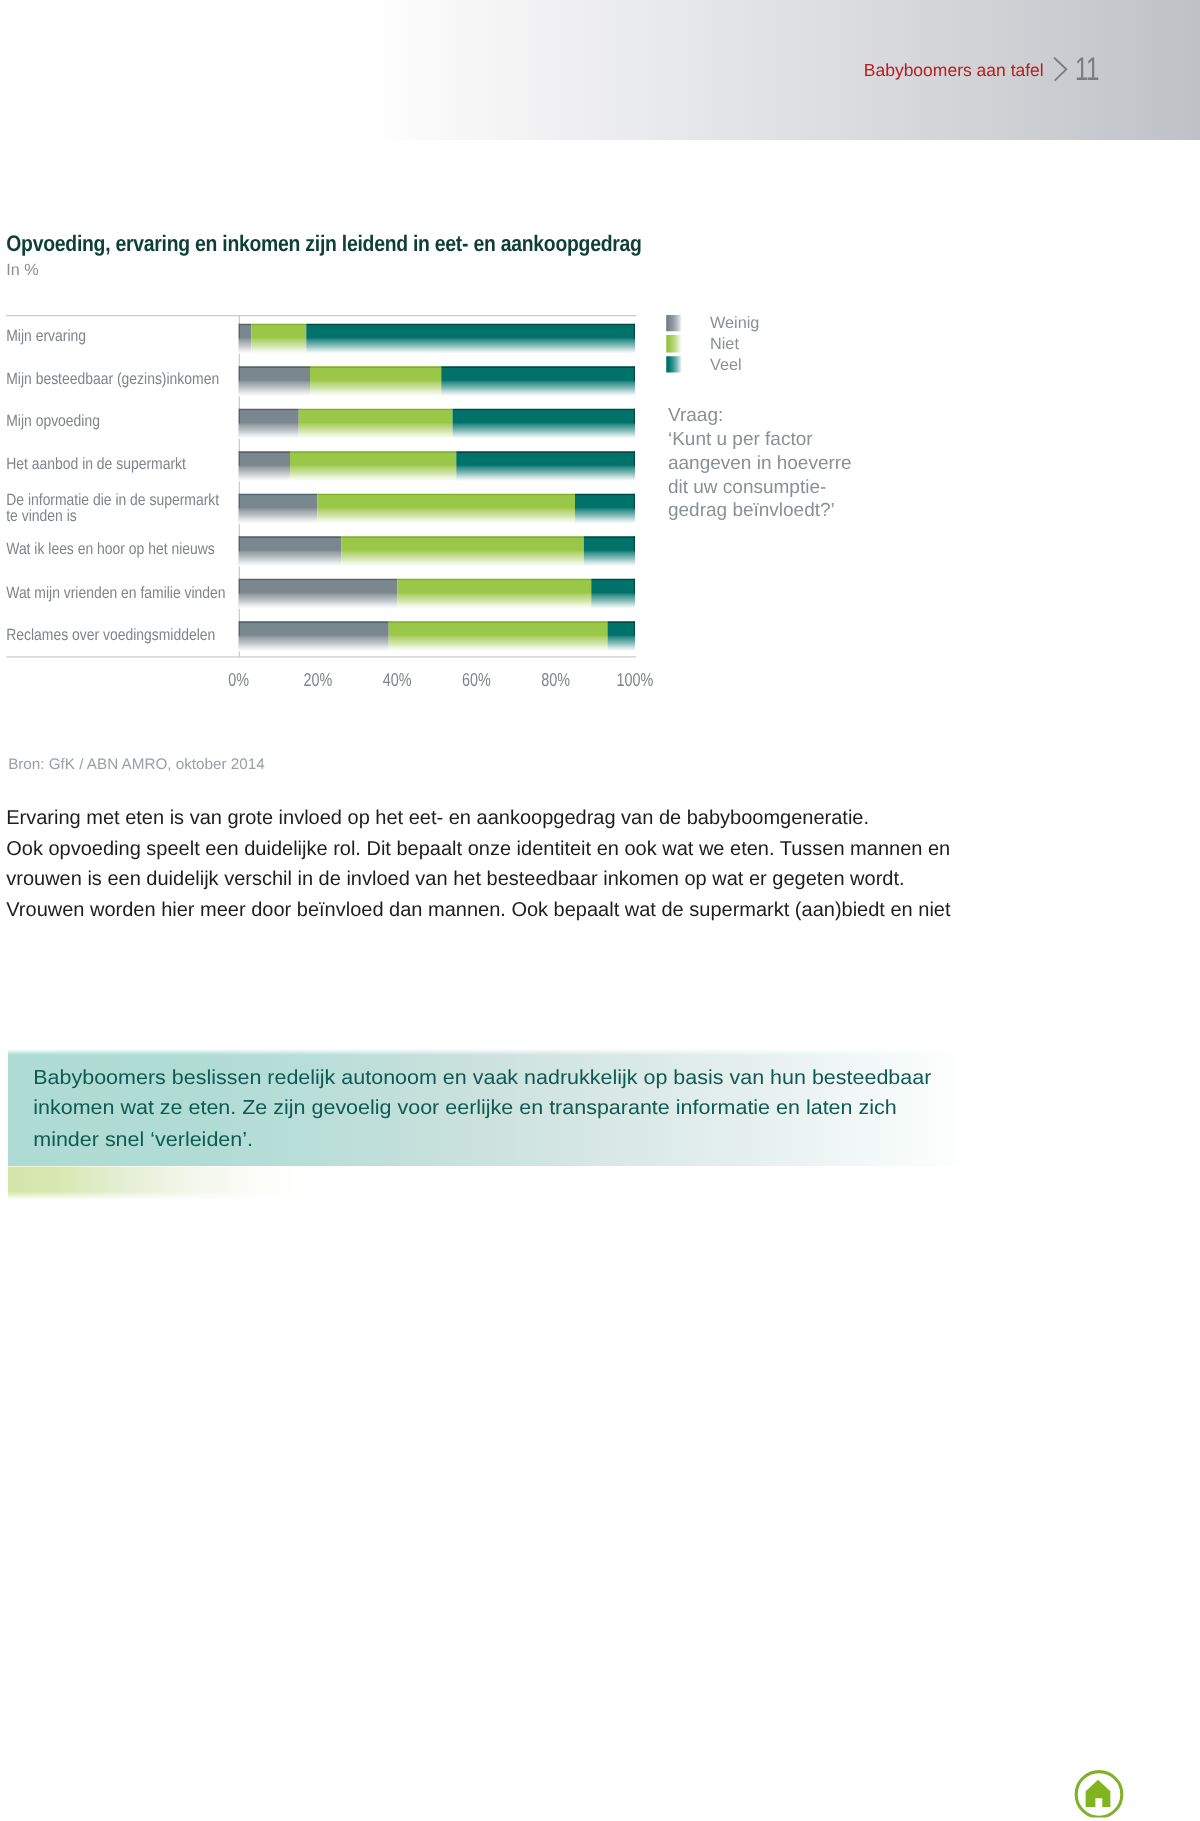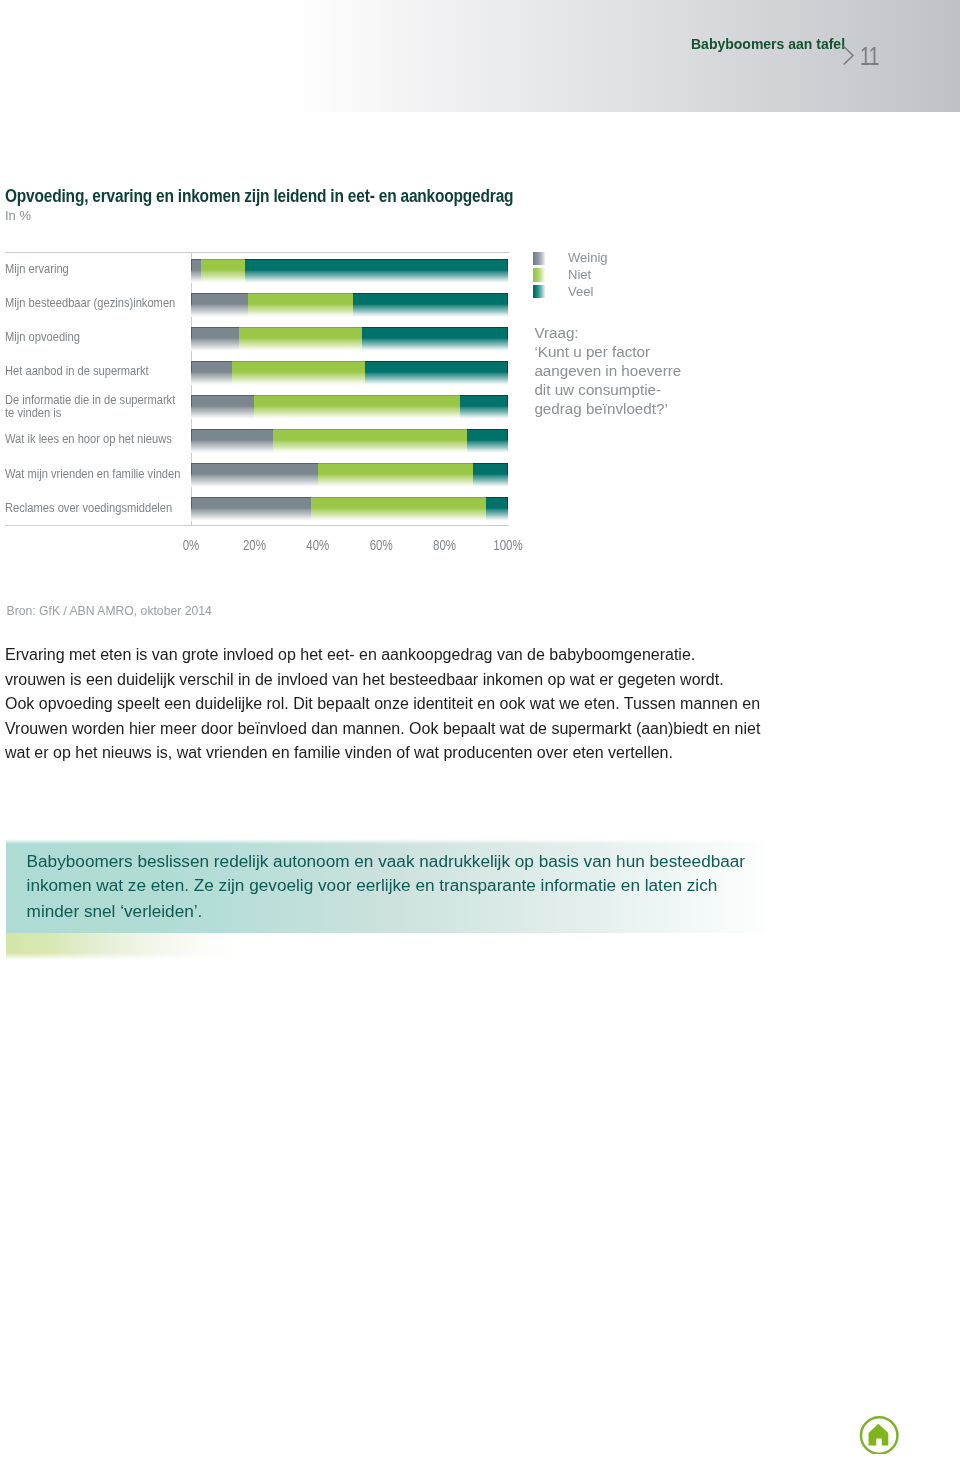--- a/index.html
+++ b/index.html
@@ -2,21 +2,21 @@
 <html><head>
 <meta charset="utf-8">
 <style>
   html,body{margin:0;padding:0;}
   body{width:960px;height:1457px;background:#fff;font-family:"Liberation Sans",sans-serif;position:relative;overflow:hidden;}
   .page{position:absolute;left:0;top:0;width:960px;height:1457px;}
 
   
   .header-band{position:absolute;left:0;top:0;width:960px;height:112px;
     background:linear-gradient(to right,#ffffff 0%,#ffffff 30.6%,#f4f4f5 41.7%,#e2e3e7 62.5%,#cfd1d5 83.3%,#bec1c6 100%);}
-  .header-text{position:absolute;left:691px;top:36px;font-size:14px;color:#14532d;white-space:nowrap;line-height:16px;font-weight:bold;}
+  .header-text{position:absolute;left:691px;top:48px;font-size:14px;color:#b91c1c;white-space:nowrap;line-height:16px;}
   .hdr-chev{position:absolute;left:841px;top:44px;}
   .hdr-page{position:absolute;left:860px;top:45px;font-size:21px;color:#787d82;line-height:17px;letter-spacing:-0.5px;transform:scale(0.92,1.25);transform-origin:left top;}
 
   
   .chart-title{position:absolute;left:5px;top:188px;font-size:15.5px;font-weight:bold;color:#0e3f37;letter-spacing:-0.2px;white-space:nowrap;line-height:13px;transform:scaleY(1.16);transform-origin:left top;}
   .chart-unit{position:absolute;left:5px;top:209px;font-size:13px;color:#8a9093;line-height:13px;}
 
   .plot{position:absolute;left:0px;top:247px;width:520px;}
   .topline{position:absolute;left:5px;top:5px;width:503.5px;height:1px;background:#c9cbcf;}
   .botline{position:absolute;left:5px;top:278px;width:503.5px;height:1px;background:#c9cbcf;}
@@ -180,24 +180,23 @@
       <div>‘Kunt u per factor</div>
       <div>aangeven in hoeverre</div>
       <div>dit uw consumptie-</div>
       <div>gedrag beïnvloedt?’</div>
     </div>
 
   <div class="source">Bron: GfK / ABN AMRO, oktober 2014</div>
 
   <div class="body">
       <div>Ervaring met eten is van grote invloed op het eet- en aankoopgedrag van de babyboomgeneratie.</div>
+      <div>Ook opvoeding speelt een duidelijke rol. Dit bepaalt onze identiteit en ook wat we eten. Tussen mannen en</div>
       <div>vrouwen is een duidelijk verschil in de invloed van het besteedbaar inkomen op wat er gegeten wordt.</div>
-      <div>Ook opvoeding speelt een duidelijke rol. Dit bepaalt onze identiteit en ook wat we eten. Tussen mannen en</div>
       <div>Vrouwen worden hier meer door beïnvloed dan mannen. Ook bepaalt wat de supermarkt (aan)biedt en niet</div>
-      <div>wat er op het nieuws is, wat vrienden en familie vinden of wat producenten over eten vertellen.</div>
     </div>
 
   <div class="callout"></div>
   <div class="callout-strip"></div>
   <div class="callout-text">
       <div>Babyboomers beslissen redelijk autonoom en vaak nadrukkelijk op basis van hun besteedbaar</div>
       <div>inkomen wat ze eten. Ze zijn gevoelig voor eerlijke en transparante informatie en laten zich</div>
       <div>minder snel ‘verleiden’.</div>
     </div>
 

